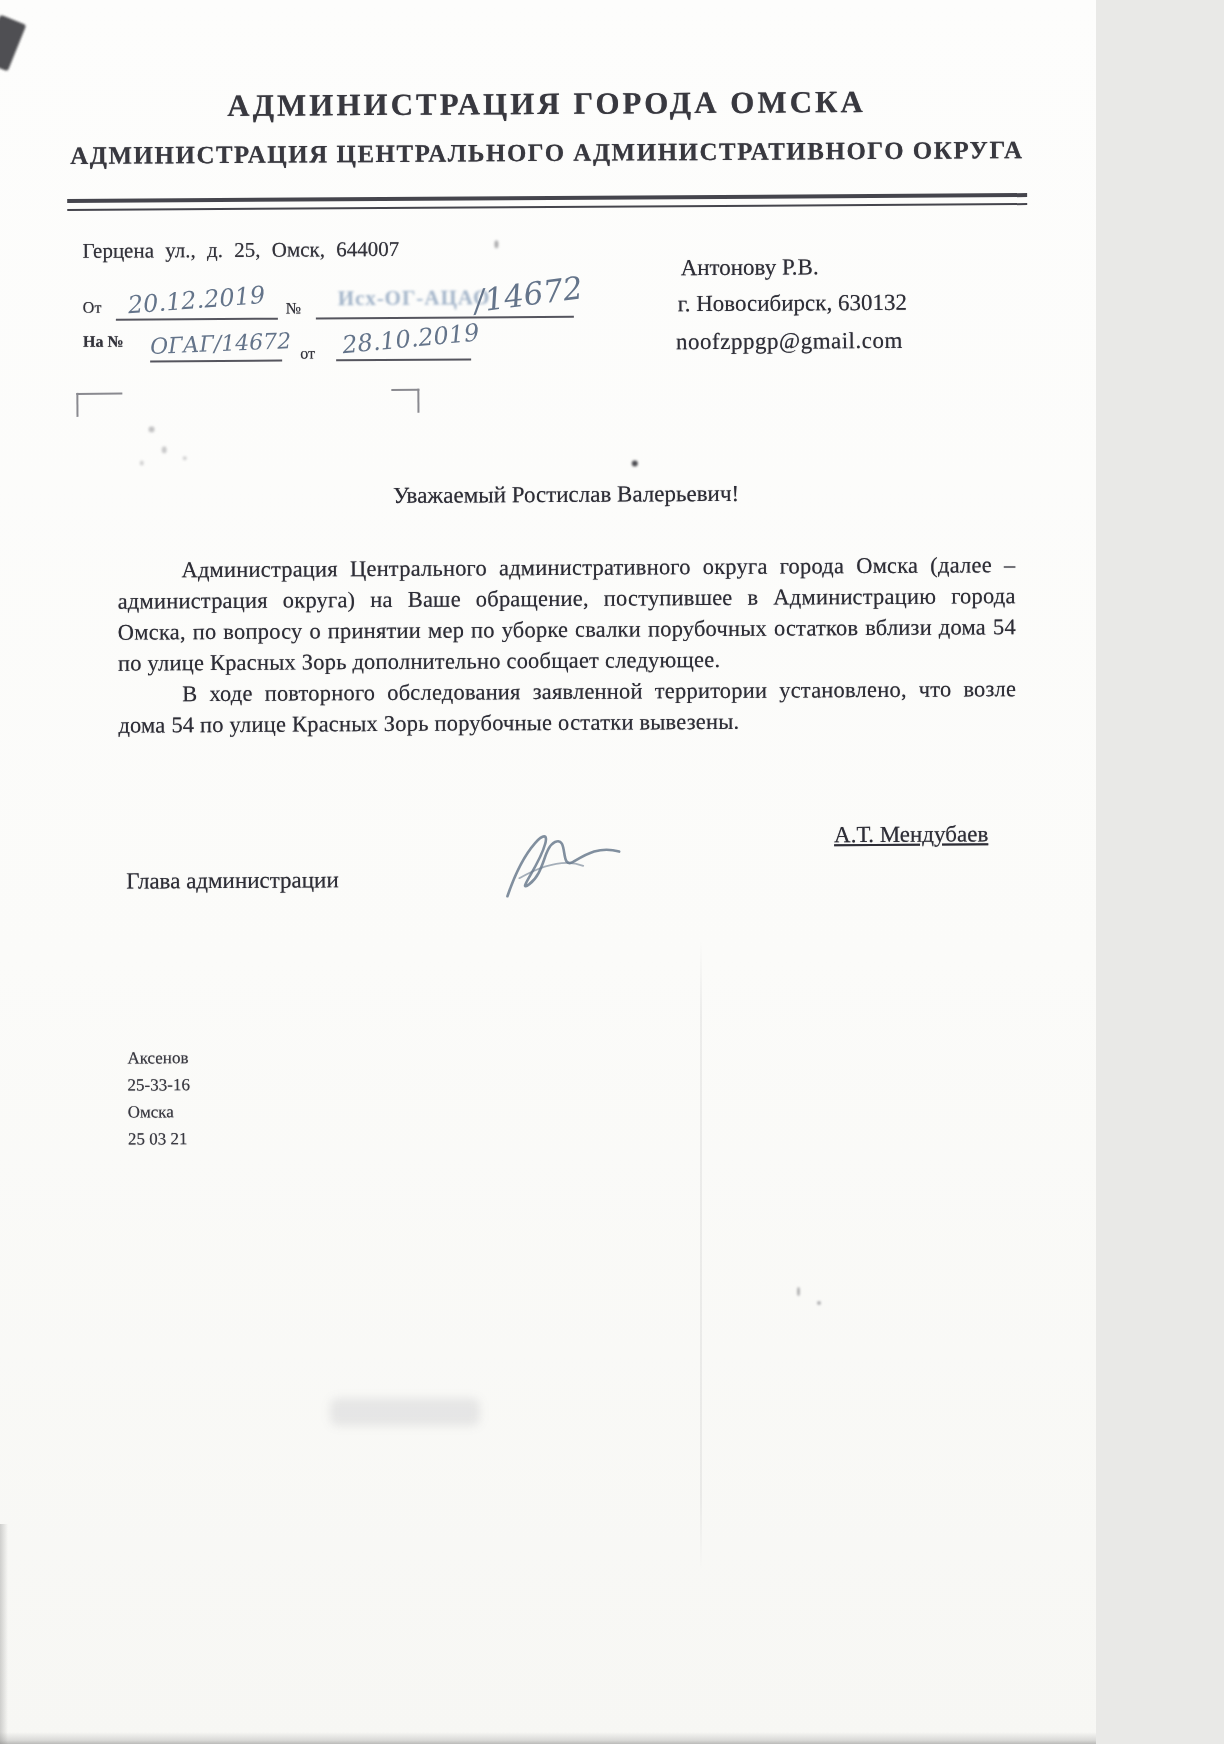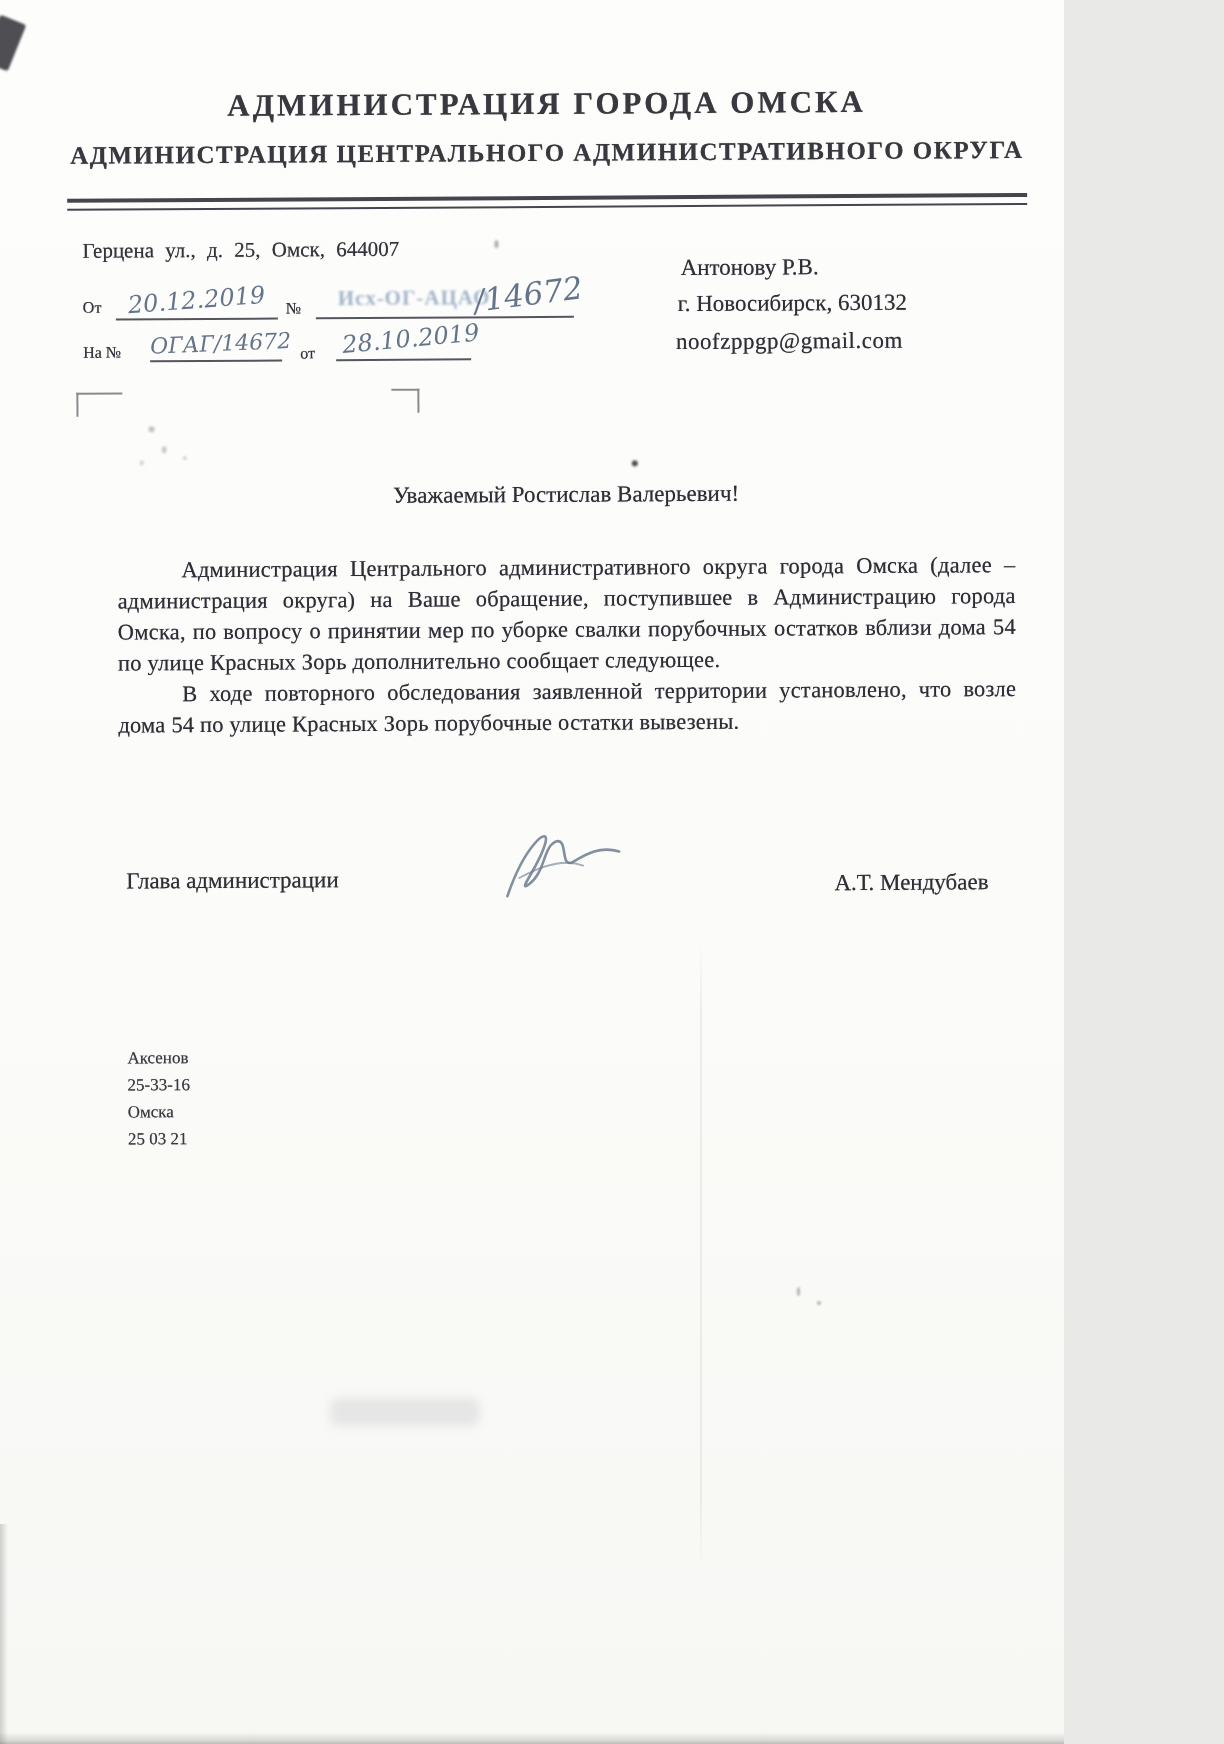--- a/index.html
+++ b/index.html
@@ -1,20 +1,21 @@
 <!DOCTYPE html>
 <html lang="ru"><head>
 <meta charset="utf-8">
 <style>
   html,body{margin:0;padding:0;background:#e9e9e7;}
   .page{
     position:relative;width:1064px;height:1744px;overflow:hidden;
     background:linear-gradient(180deg,#fdfdfc 0%,#fbfbf9 55%,#f7f7f4 100%);
     font-family:"Liberation Serif","DejaVu Serif",serif;
     color:#2f2f38;
+    padding-left:32px;
   }
   .abs{position:absolute;}
   .content{position:absolute;inset:0;transform:rotate(-0.35deg);transform-origin:50% 38%;}
   .scan-text{text-shadow:0 0 0.7px rgba(47,47,56,0.65);}
 
   
   .hdr{left:70px;width:960px;text-align:center;font-weight:bold;color:#38383f;}
   .hdr1{top:86px;font-size:31px;letter-spacing:3px;}
   .hdr2{top:139px;font-size:25px;letter-spacing:1.5px;}
   .rule{left:70px;width:960px;background:#45454d;}
@@ -92,21 +93,21 @@
     <div class="abs label scan-text" style="left:85px;top:296px;">От</div>
     <div class="abs fill-line" style="left:118px;top:272px;width:162px;height:44px;">
       <span class="abs hand" style="left:12px;bottom:4px;font-size:24px;transform:rotate(-4deg);">20.12.2019</span>
     </div>
     <div class="abs label scan-text" style="left:288px;top:298px;">№</div>
     <div class="abs fill-line" style="left:318px;top:266px;width:258px;height:50px;overflow:visible;">
       <span class="abs stamp" style="left:22px;bottom:6px;font-size:21px;">Исх-ОГ-АЦАО</span>
       <span class="abs hand" style="left:158px;bottom:4px;font-size:31px;transform:rotate(-7deg);">/14672</span>
     </div>
 
-    <div class="abs label scan-text" style="left:85px;top:341px;">На №</div>
+    <div class="abs label scan-text" style="left:85px;top:330px;font-weight:bold;">На №</div>
     <div class="abs fill-line" style="left:152px;top:316px;width:132px;height:42px;">
       <span class="abs hand" style="left:0px;bottom:4px;font-size:22px;transform:rotate(-2deg);">ОГАГ/14672</span>
     </div>
     <div class="abs label scan-text" style="left:302px;top:343px;">от</div>
     <div class="abs fill-line" style="left:338px;top:312px;width:135px;height:46px;">
       <span class="abs hand" style="left:6px;bottom:6px;font-size:24px;transform:rotate(-5deg);">28.10.2019</span>
     </div>
 
     <div class="abs corner corner-left" style="left:78px;top:390px;"></div>
     <div class="abs corner corner-right" style="left:393px;top:388px;"></div>
@@ -123,21 +124,21 @@
     <div class="abs bodytext" style="left:118px;top:552px;width:898px;">
       <p class="scan-text">Администрация Центрального административного округа города Омска (далее – администрация округа) на Ваше обращение, поступившее в Администрацию города Омска, по вопросу о принятии мер по уборке свалки порубочных остатков вблизи дома 54 по улице Красных Зорь дополнительно сообщает следующее.</p>
       <p class="scan-text">В ходе повторного обследования заявленной территории установлено, что возле дома 54 по улице Красных Зорь порубочные остатки вывезены.</p>
     </div>
 
     <div class="abs sig-title scan-text" style="left:125px;top:866px;">Глава администрации</div>
     <svg class="abs" style="left:478px;top:818px;" width="160" height="95" viewBox="0 0 160 95" aria-hidden="true">
       <path d="M28,78 C46,26 72,6 66,26 C60,48 36,76 50,66 C66,54 64,30 76,24 C90,18 80,52 94,44 C106,37 120,28 140,34" fill="none" stroke="#6b7b8e" stroke-width="2.6" stroke-linecap="round" opacity="0.85"></path>
       <path d="M40,60 C58,50 84,40 104,48" fill="none" stroke="#6b7b8e" stroke-width="1.8" stroke-linecap="round" opacity="0.6"></path>
     </svg>
-    <div class="abs sig-name scan-text" style="left:833px;top:872px;">А.Т. Мендубаев</div>
+    <div class="abs sig-name scan-text" style="left:833px;top:824px;text-decoration:underline;">А.Т. Мендубаев</div>
 
     <div class="abs" style="left:125px;top:1042px;">
       <div class="footer-line scan-text">Аксенов</div>
       <div class="footer-line scan-text">25-33-16</div>
       <div class="footer-line scan-text">Омска</div>
       <div class="footer-line scan-text">25 03 21</div>
     </div>
 
   </div>
 

